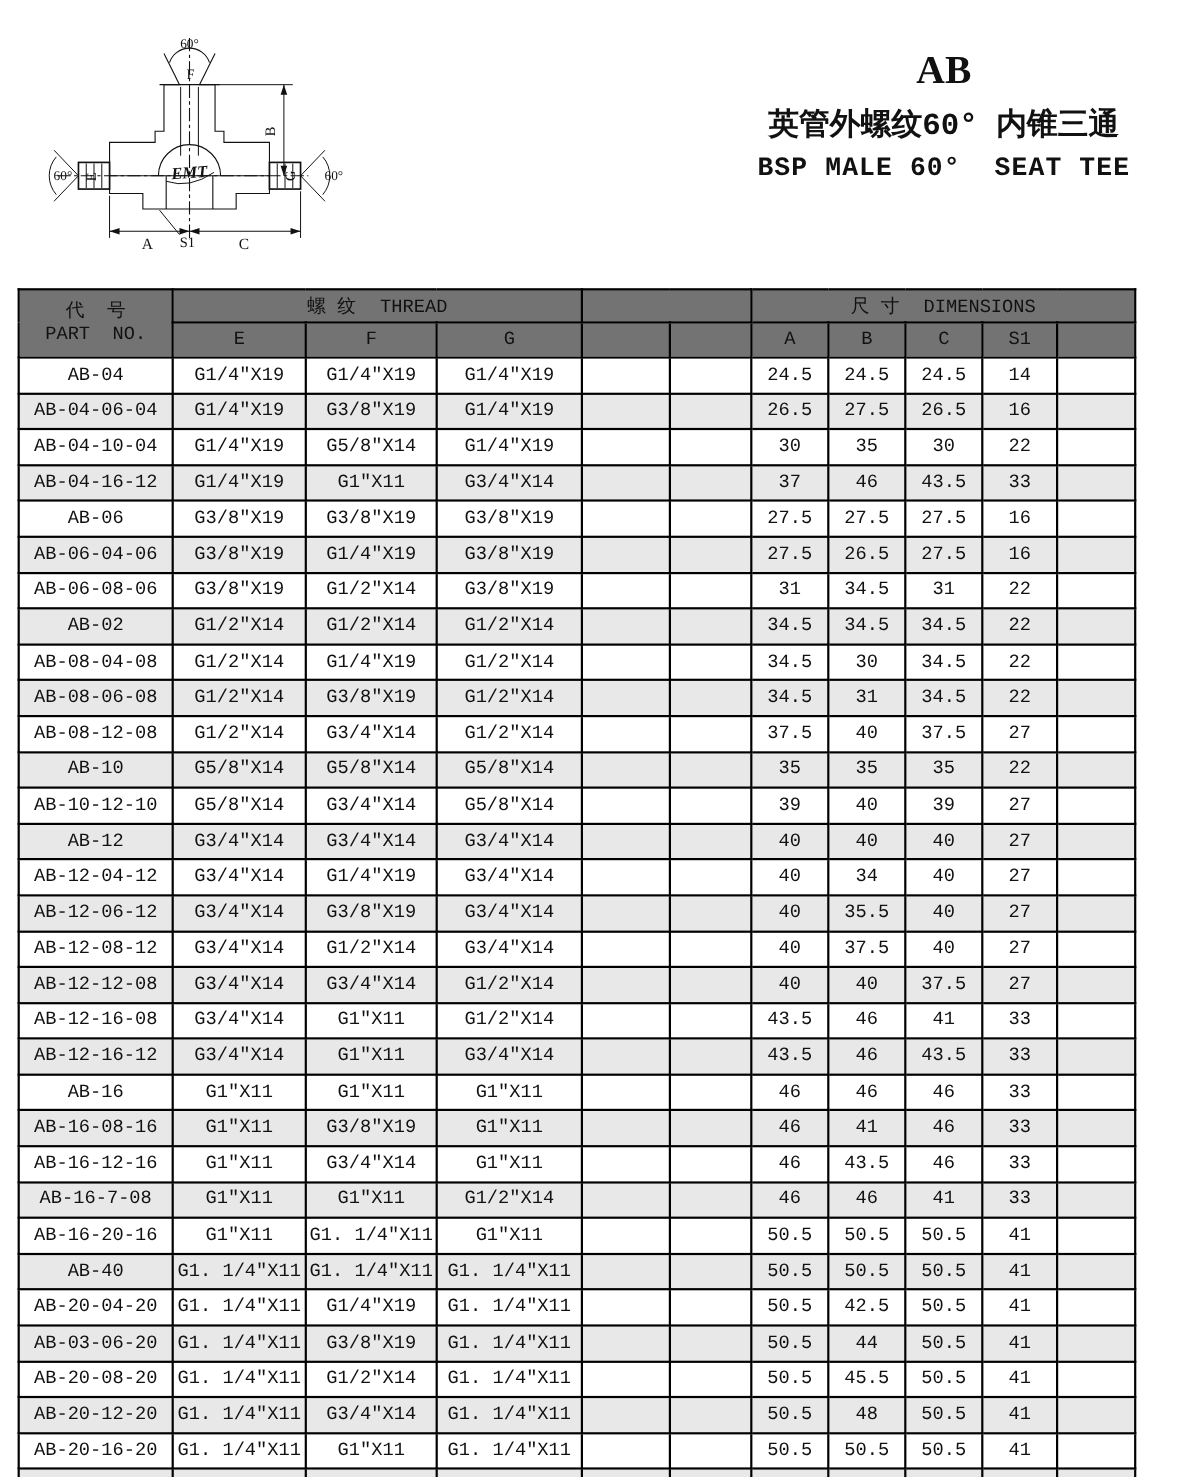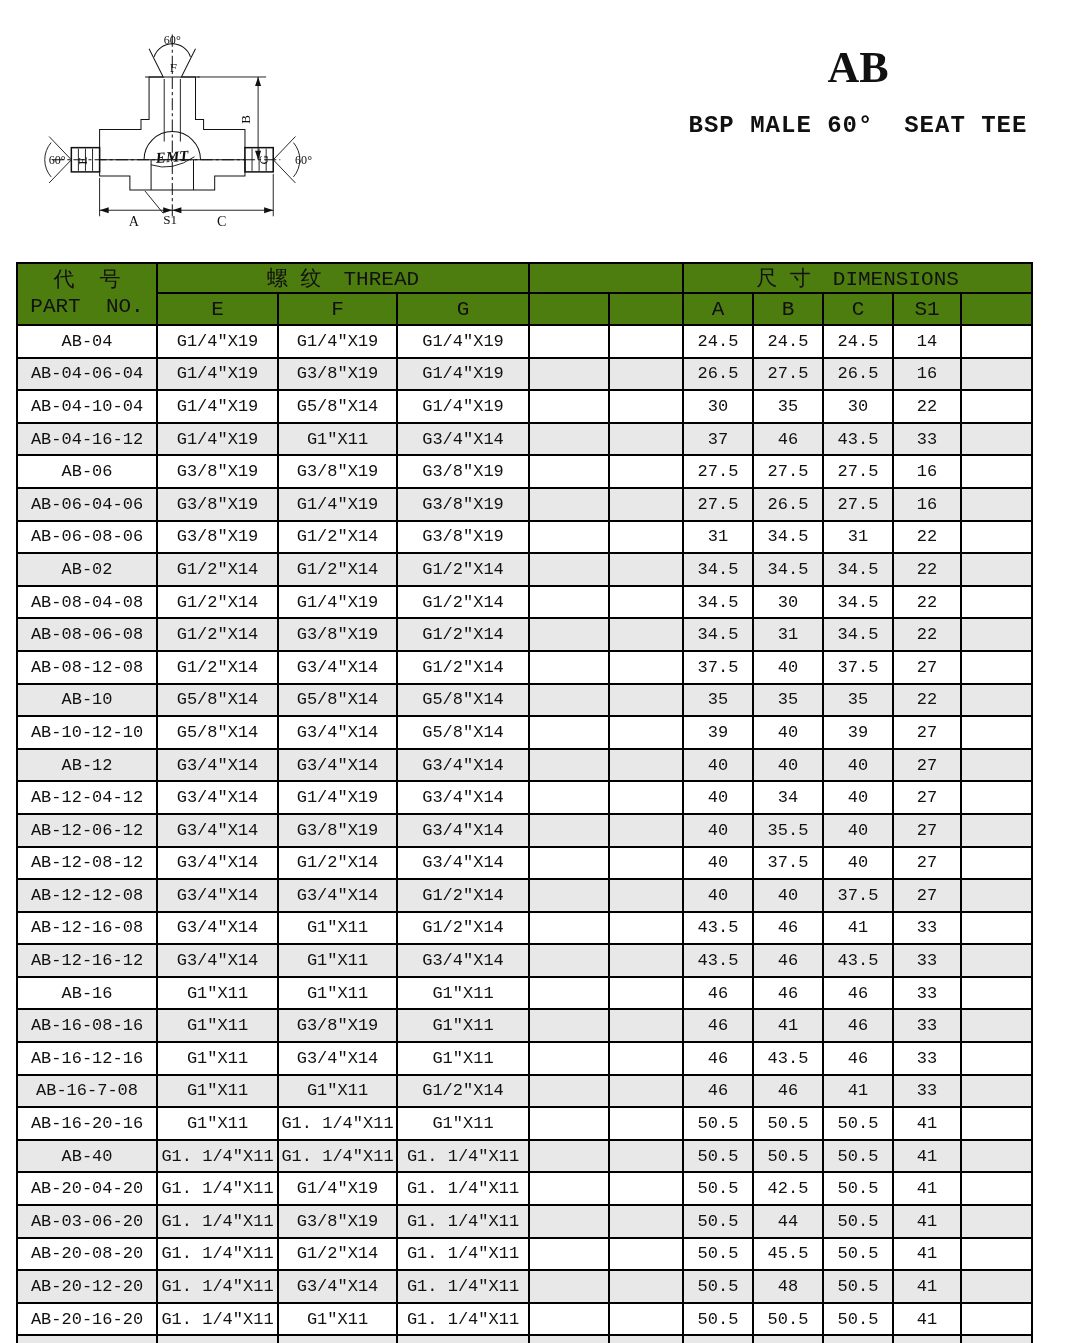--- a/index.html
+++ b/index.html
@@ -13,30 +13,30 @@
   .thin{stroke-width:.9;}
   .lbl{font-family:"Liberation Serif",serif;font-size:13px;fill:#111;stroke:none;}
   .ang{font-size:12px;}
   .dimlbl{font-size:14px;}
   .logo{font-family:"Liberation Serif",serif;font-style:italic;font-weight:bold;
         font-size:15px;fill:#111;stroke:none;}
   .arr{fill:#111;stroke:none;}
 
   
   .titleblock{position:absolute;left:648px;top:44px;width:420px;text-align:center;}
-  .code{font-family:"Liberation Serif",serif;font-size:44px;font-weight:600;line-height:1.1;}
+  .code{font-family:"Liberation Serif",serif;font-size:36px;font-weight:600;line-height:1.1;}
   .cn{font-size:28px;font-weight:bold;margin-top:10px;white-space:pre;}
-  .en{font-size:24px;font-weight:600;margin-top:20px;letter-spacing:1px;white-space:pre;}
+  .en{font-size:24px;font-weight:600;margin-top:8px;letter-spacing:1px;white-space:pre;}
 
   
   table.spec{position:absolute;left:16px;top:262px;border-collapse:collapse;
              table-layout:fixed;width:1015px;}
   table.spec th,table.spec td{border:2px solid #000;padding:0;text-align:center;
              vertical-align:middle;font-weight:normal;overflow:hidden;}
-  table.spec thead th{background:#4d7c0f;font-size:21px;}
+  table.spec thead th{background:#737373;font-size:17px;}
   table.spec thead tr.r1 th{height:28px;}
   table.spec thead tr.r2 th{height:30px;}
   .hdr2{line-height:1.25;font-size:17px;white-space:pre;}
   .hgap{display:inline-block;width:22px;}
   table.spec td{height:30.6px;font-size:17px;white-space:pre;}
   table.spec tr.alt td{background:#e8e8e8;}
   td.bold,th.bold{font-weight:bold;}
 </style>
 </head>
 <body>
@@ -112,20 +112,21 @@
   <text class="lbl dimlbl" x="97" y="196" text-anchor="middle">A</text>
   <text class="lbl" x="133" y="194" text-anchor="middle">S1</text>
   <text class="lbl dimlbl" x="184" y="196" text-anchor="middle">C</text>
   <text class="logo" x="135" y="132" text-anchor="middle" transform="rotate(-4 135 130)">EMT</text>
   <path class="thin" d="M114,135 Q135,142 157,127"></path>
 </svg>
 </div>
 
 <div class="titleblock">
   <div class="code">AB</div>
+  <div class="cn">英管外螺纹60° 内锥三通</div>
   <div class="en">BSP MALE 60°  SEAT TEE</div>
 </div>
 
 <table class="spec">
   <colgroup>
     <col style="width:140px">
       <col style="width:121px">
       <col style="width:119px">
       <col style="width:132px">
     <col style="width:80px">

